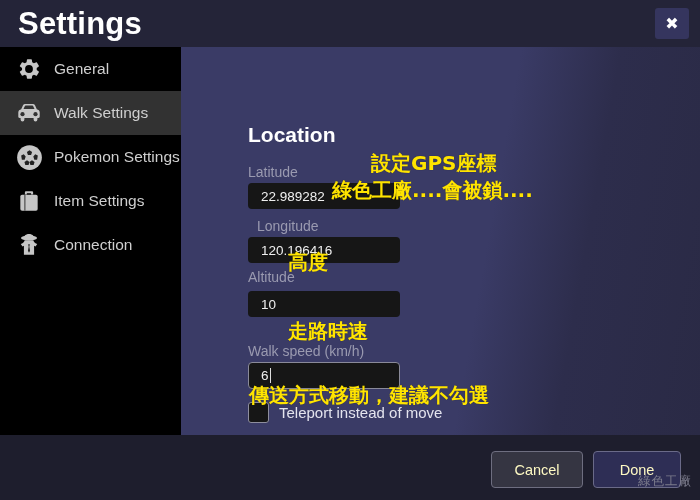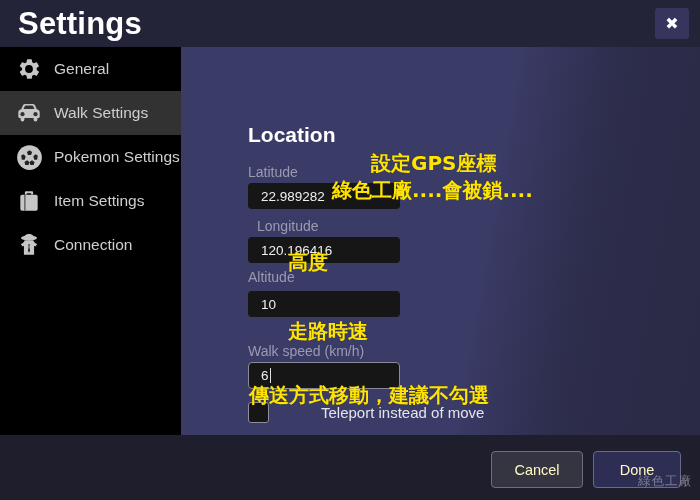--- a/index.html
+++ b/index.html
@@ -133,21 +133,20 @@
     margin-left: 1px;
   }
 
   
   #teleport-row {
     position: absolute;
     left: 67px; top: 355px;
     display: flex;
     align-items: center;
     cursor: pointer;
-    gap: 42px;
   }
   #teleport-checkbox {
     width: 21px; height: 21px;
     background: #161616;
     border: 1px solid #8e8e9e;
     border-radius: 3px;
     box-sizing: border-box;
     flex: 0 0 21px;
   }
   #teleport-label {

